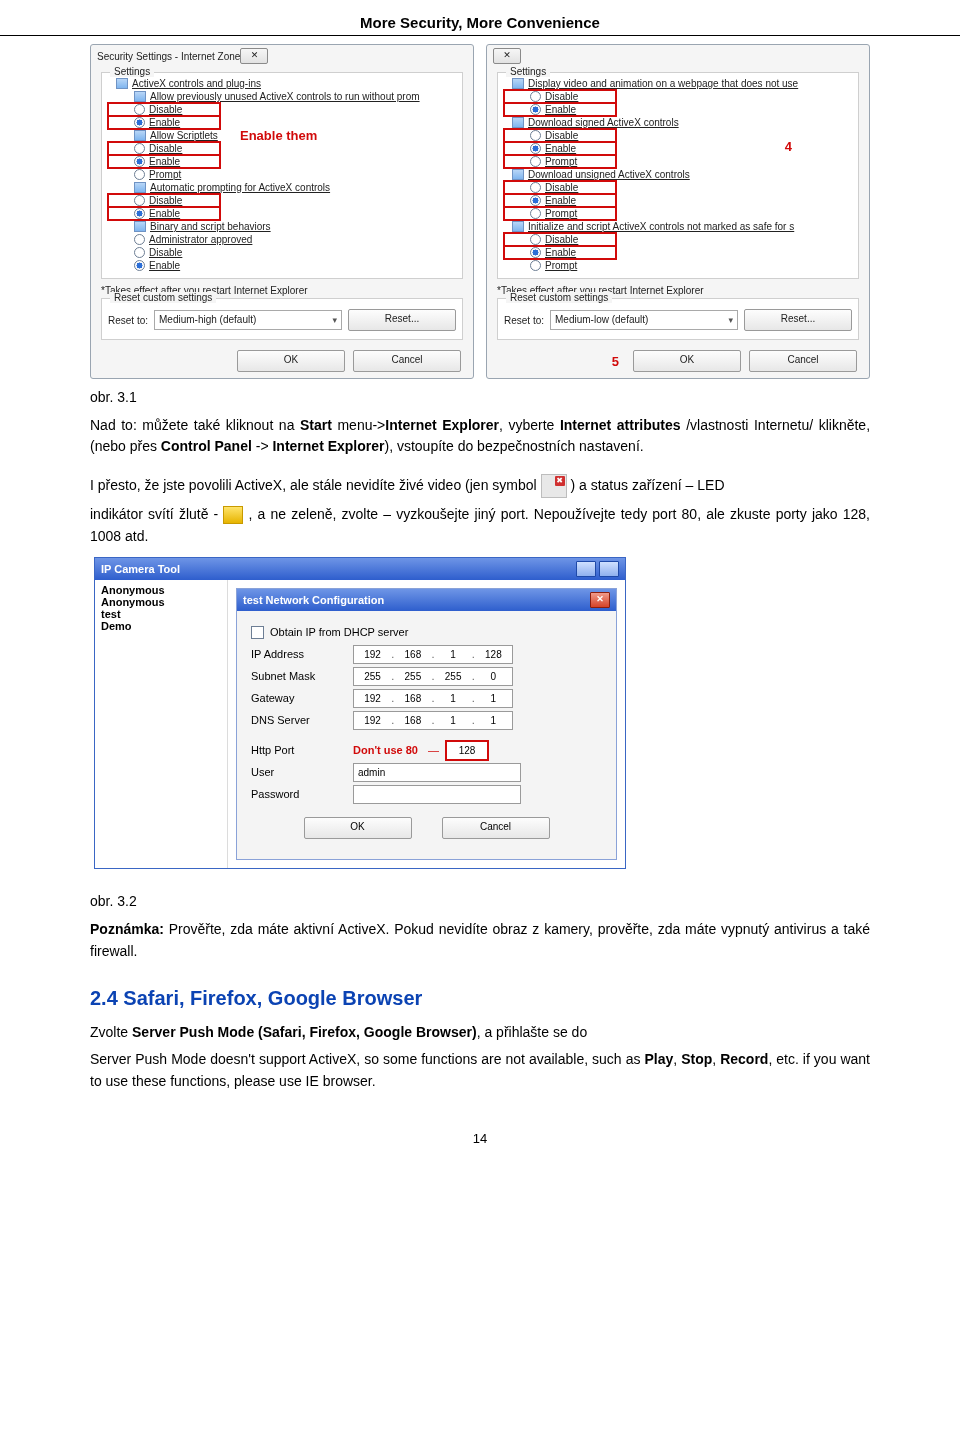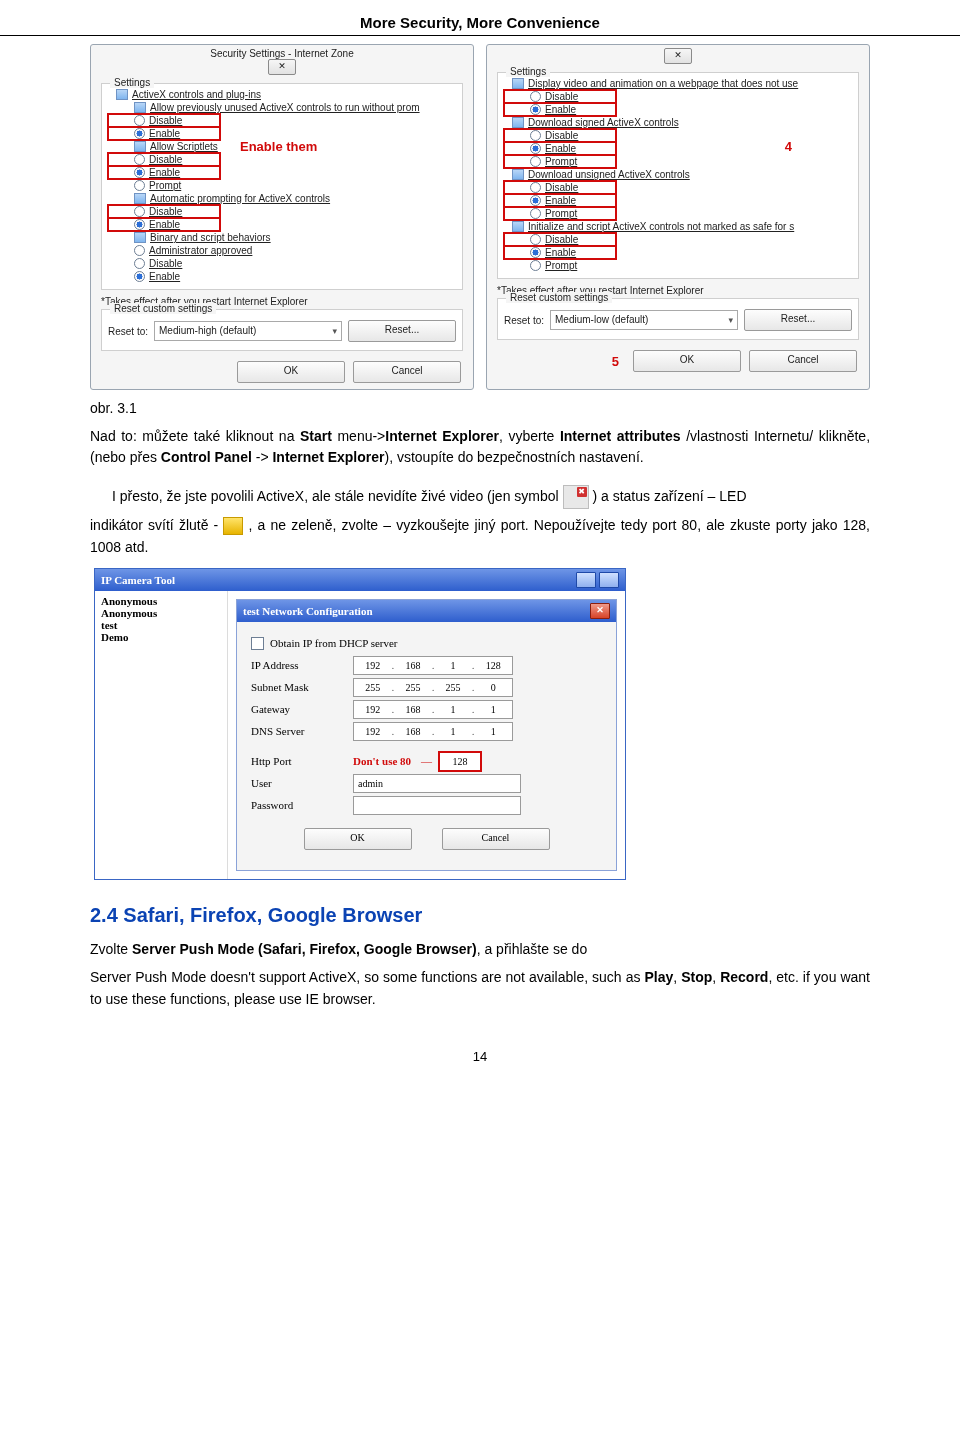--- a/index.html
+++ b/index.html
@@ -34,21 +34,20 @@
     color: #222;
     border-radius: 3px;
     padding-bottom: 6px;
     position: relative;
   }
   .dlg .tbar {
     display: flex;
     justify-content: flex-start;
     align-items: center;
     padding: 3px 6px 6px 6px;
-    flex-direction: column;
   }
   .dlg .tbar .x {
     width: 26px; height: 14px;
     border: 1px solid #8a8a8a;
     background: linear-gradient(#f6f6f6,#e2e2e2);
     border-radius: 2px;
     text-align: center;
     font-size: 9px;
     line-height: 13px;
   }
@@ -118,21 +117,21 @@
     width: 10px; height: 10px; font-size: 8px; line-height: 10px;
     background: #d03030; color: #fff; text-align: center; border-radius: 1px;
   }
   .inline-icon.ylw { width: 18px; height: 16px; background: linear-gradient(#ffe46a,#e7b400); border-color: #c89a00; }
 
   
   .ipcam {
     width: 530px;
     margin: 10px 0 8px 4px;
     border: 1px solid #3a66c4;
-    font-family: Liberation Serif, serif;
+    font-family: Liberation Sans, sans-serif;
     font-size: 11px;
   }
   .ipcam .ipbar {
     background: linear-gradient(#6e95e6,#2e5ecd);
     color: #fff; font-weight: bold;
     padding: 3px 6px;
     display: flex; justify-content: space-between; align-items: center;
   }
   .ipcam .ipbar .wbtns { display: flex; gap: 3px; }
   .ipcam .ipbar .wb { width: 18px; height: 14px; background: linear-gradient(#cfe0ff,#8fb0ee); border: 1px solid #1e49a8; border-radius: 1px; }
@@ -347,21 +346,21 @@
         <div class="btn">Cancel</div>
       </div>
     </div>
   </div>
 
   <div class="bodytext">
     <p>obr. 3.1</p>
     <p>
       <span>Nad to: můžete také kliknout na </span><span class="b">Start</span><span> menu-&gt;</span><span class="b">Internet Explorer</span><span>, vyberte </span><span class="b">Internet attributes</span><span> /vlastnosti Internetu/ klikněte, (nebo přes </span><span class="b">Control Panel</span><span> -&gt; </span><span class="b">Internet Explorer</span><span>), vstoupíte do bezpečnostních nastavení.</span>
     </p>
-    <p style="margin-top:16px;margin-left:22px;">
+    <p style="margin-top:16px;">
       <span>I přesto, že jste povolili ActiveX, ale stále nevidíte živé video (jen symbol </span>
       <span class="inline-icon err"></span>
       <span> ) a status zařízení – LED</span>
     </p>
     <p>
       <span>indikátor svítí žlutě - </span>
       <span class="inline-icon ylw"></span>
       <span>, a ne zeleně, zvolte – vyzkoušejte jiný port. Nepoužívejte tedy port 80, ale zkuste porty jako 128, 1008 atd.</span>
     </p>
   </div>
@@ -457,20 +456,26 @@
           </div>
           <div class="sbtns">
             <div class="btn">OK</div>
             <div class="btn">Cancel</div>
           </div>
         </div>
       </div>
     </div>
   </div>
 
+  <div class="bodytext" style="margin-top:22px;">
+    <p>obr. 3.2</p>
+    <p>
+      <span class="b">Poznámka:</span><span> Prověřte, zda máte aktivní ActiveX. Pokud nevidíte obraz z kamery, prověřte, zda máte vypnutý antivirus a také firewall.</span>
+    </p>
+  </div>
 
   <h2 class="sec">2.4 Safari, Firefox, Google Browser</h2>
 
   <div class="bodytext">
     <p>
       <span>Zvolte </span><span class="b">Server Push Mode (Safari, Firefox, Google Browser)</span><span>, a přihlašte se do</span>
     </p>
     <p>
       <span>Server Push Mode doesn't support ActiveX, so some functions are not available, such as </span><span class="b">Play</span>, <span class="b">Stop</span>, <span class="b">Record</span><span>, etc. if you want to use these functions, please use IE browser.</span>
     </p>

